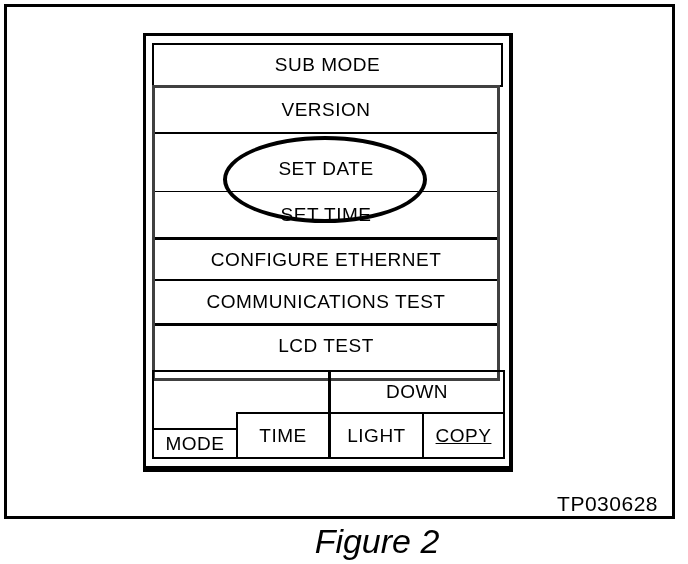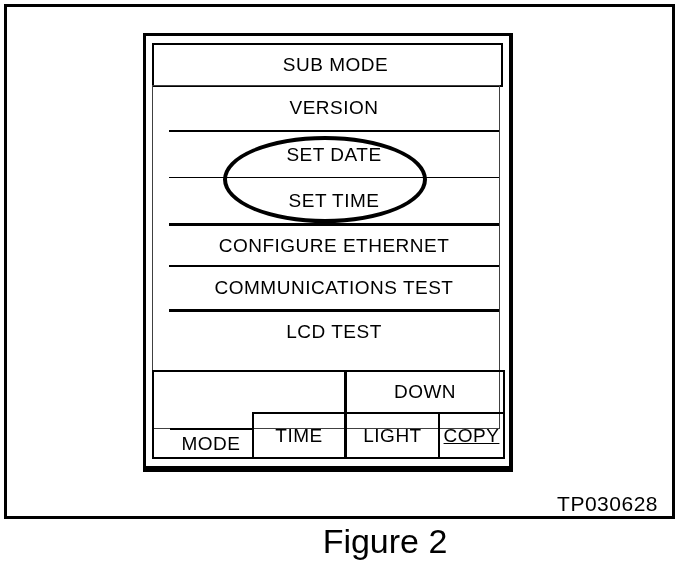--- a/index.html
+++ b/index.html
@@ -5,51 +5,51 @@
   html, body { margin: 0; padding: 0; background: #ffffff; }
   .canvas {
     position: relative;
     width: 688px;
     height: 564px;
     background: #ffffff;
     font-family: "Liberation Sans", "DejaVu Sans", sans-serif;
     color: #000000;
     overflow: hidden;
   }
-  .abs { position: absolute; box-sizing: border-box; padding-left: 16px; }
+  .abs { position: absolute; box-sizing: border-box; }
 
   .frame {
     left: 4px; top: 4px; width: 671px; height: 515px;
     border: 3px solid #000;
     background: #fff;
   }
   .panel {
     left: 143px; top: 33px; width: 370px; height: 439px;
     border: 3px solid #000;
     border-right-width: 4px;
     border-bottom-width: 6px;
     background: #fff;
   }
   .submode {
     left: 152px; top: 43px; width: 351px; height: 44px;
     border: 2px solid #000;
     display: flex; align-items: center; justify-content: center;
     font-size: 19px; letter-spacing: 0.5px;
   }
   .listbox {
-    left: 152px; top: 85px; width: 348px; height: 344px;
-    border: 1px solid #404040;
+    left: 152px; top: 85px; width: 348px; height: 296px;
+    border: 3px solid #404040;
   }
   .mrow {
     display: flex; align-items: center; justify-content: center;
     font-size: 19px; letter-spacing: 0.5px;
     box-sizing: border-box;
   }
   .mrow.r1 { height: 46px; border-bottom: 2px solid #000; }
-  .mrow.r2 { height: 46px; border-bottom: 1px solid #000; }
+  .mrow.r2 { height: 46px; border-bottom: 1px solid #000; margin-top: 12px; }
   .mrow.r3 { height: 48px; border-bottom: 3px solid #000; }
   .mrow.r4 { height: 41px; border-bottom: 2px solid #000; }
   .mrow.r5 { height: 45px; border-bottom: 3px solid #000; }
   .mrow.r6 { height: 40px; }
 
   .ellipse {
     left: 223px; top: 136px; width: 204px; height: 87px;
     border: 4px solid #000;
     border-radius: 50%;
     background: transparent;
@@ -77,20 +77,21 @@
 
   .refcode {
     right: 21px; top: 492px;
     font-size: 21px; letter-spacing: 0.5px;
   }
   .caption {
     left: 377px; top: 522px;
     transform: translateX(-50%);
     font-size: 34px;
     white-space: nowrap;
+    font-style: italic;
   }
 </style>
 </head>
 <body>
 
 <div class="canvas">
 
   <div class="abs frame">
 
     <div class="abs panel" style="left:136px; top:26px;"></div>

